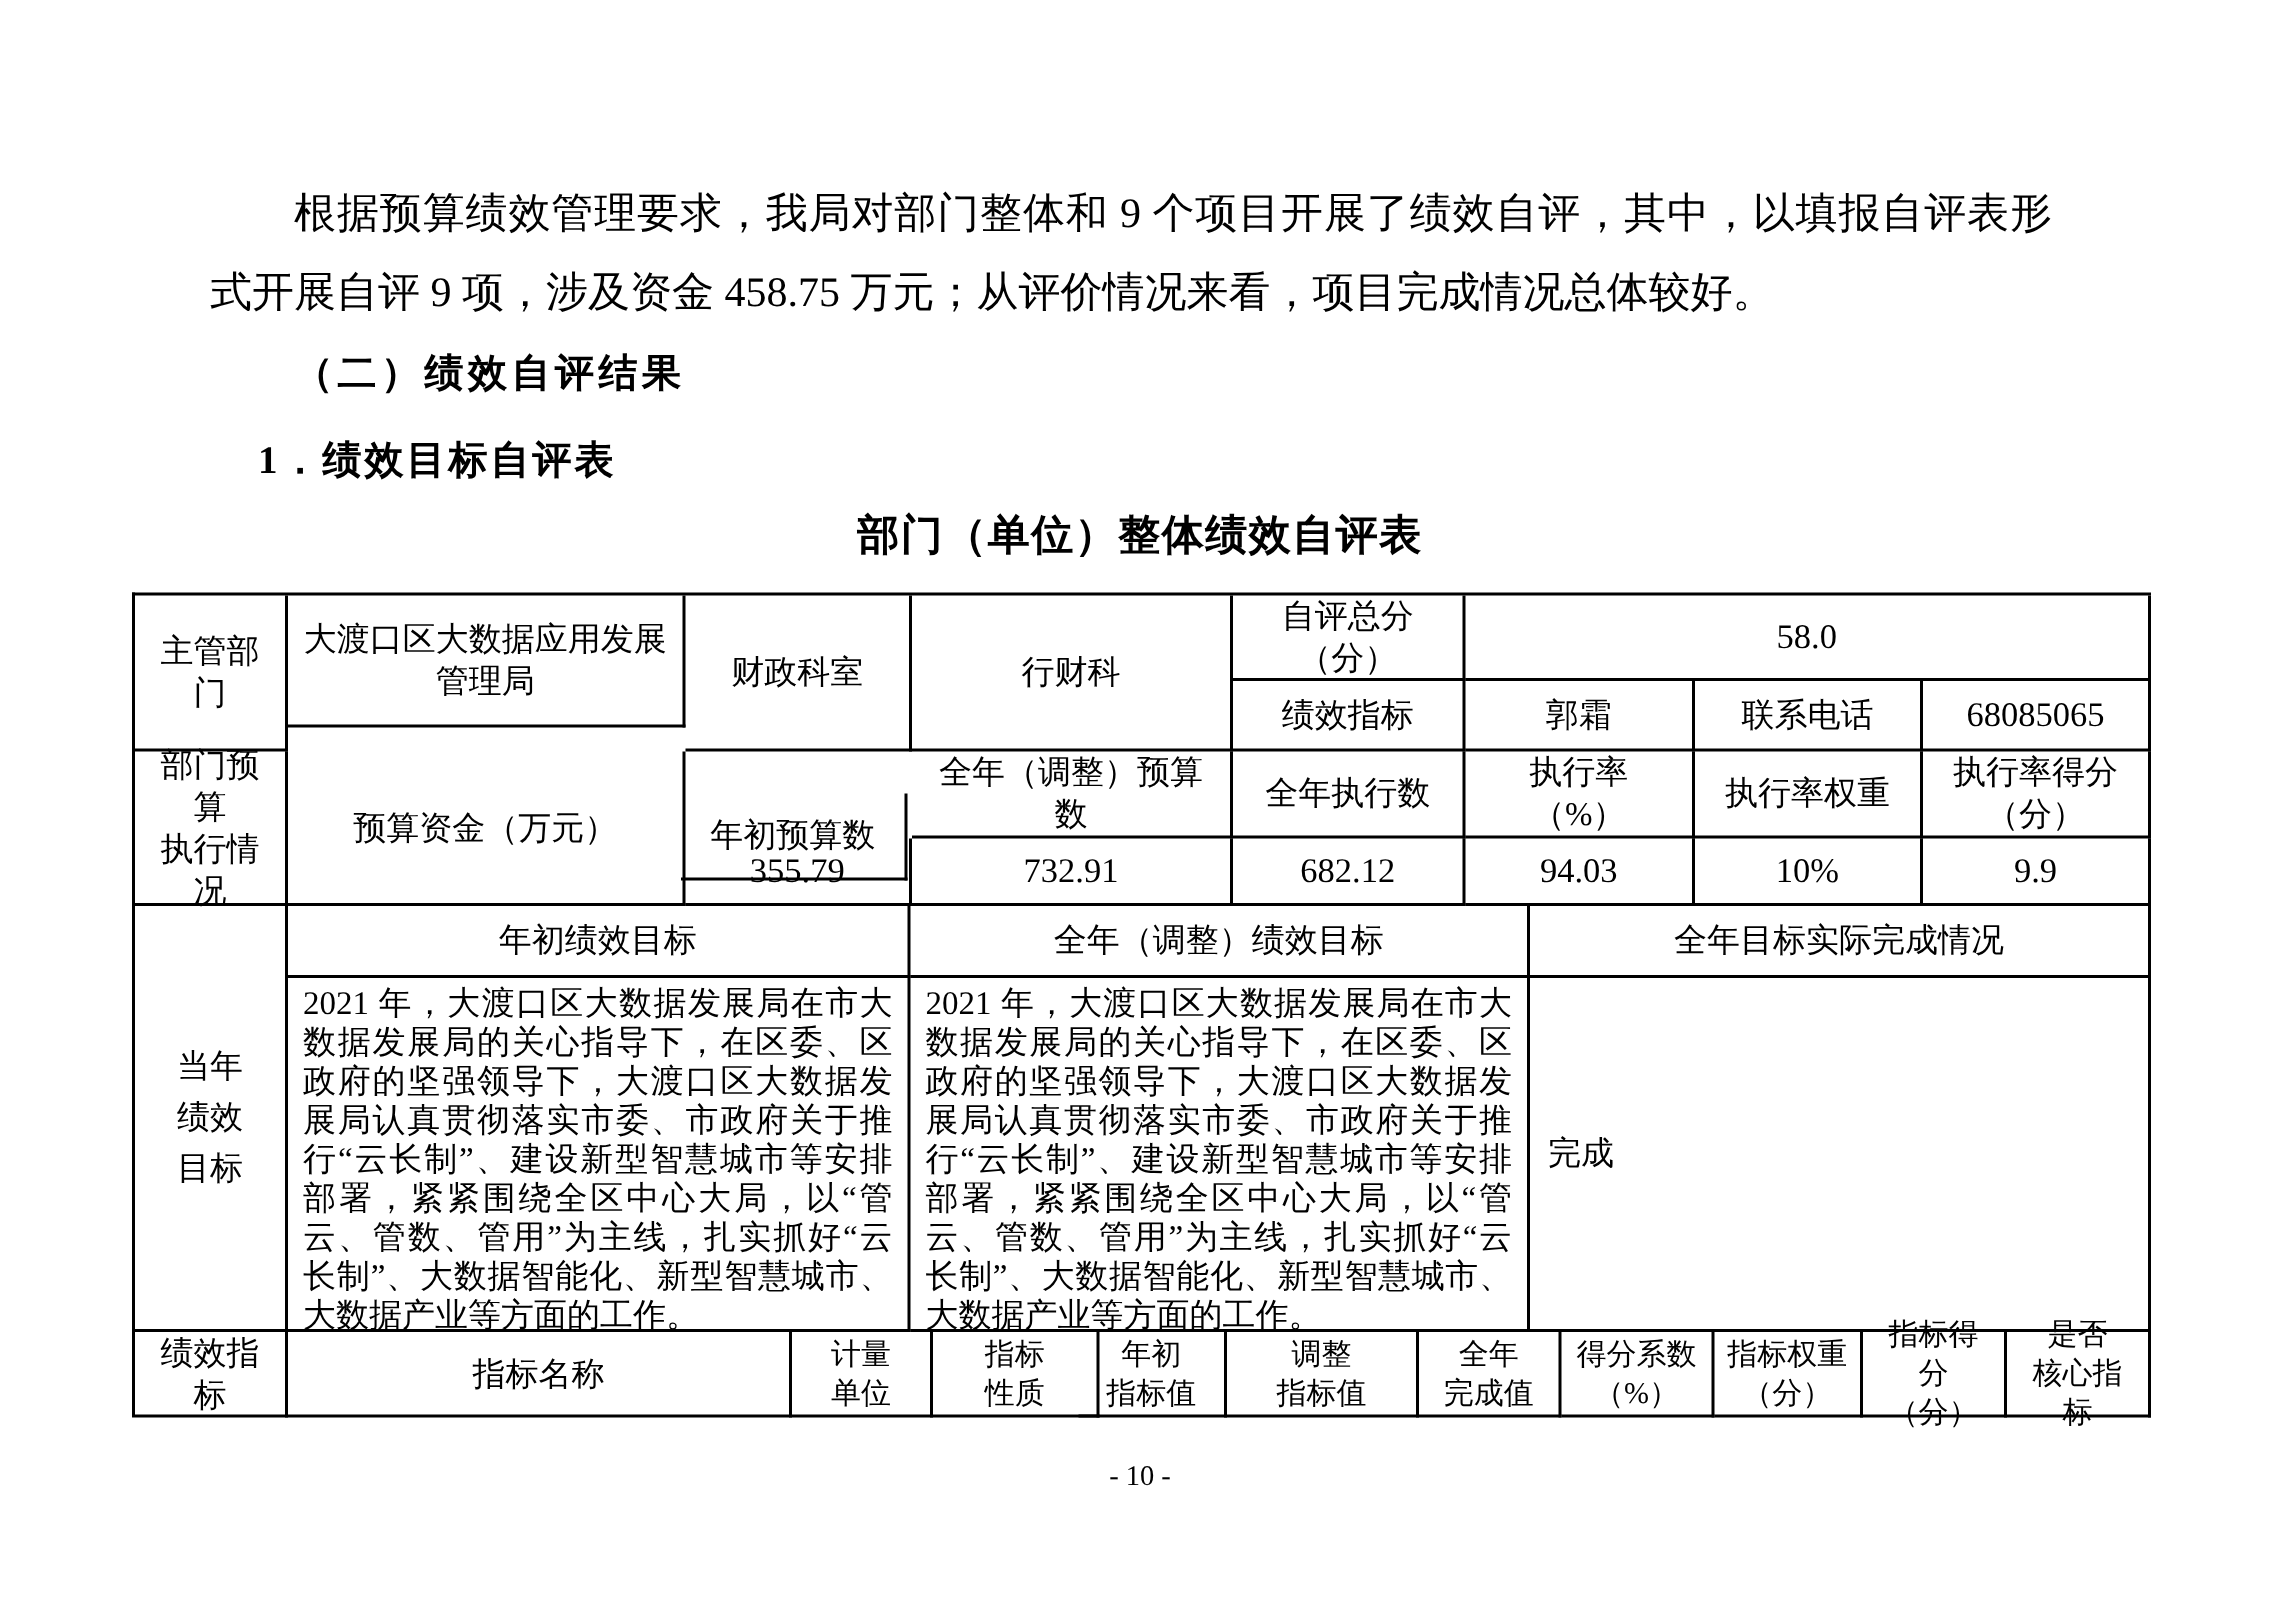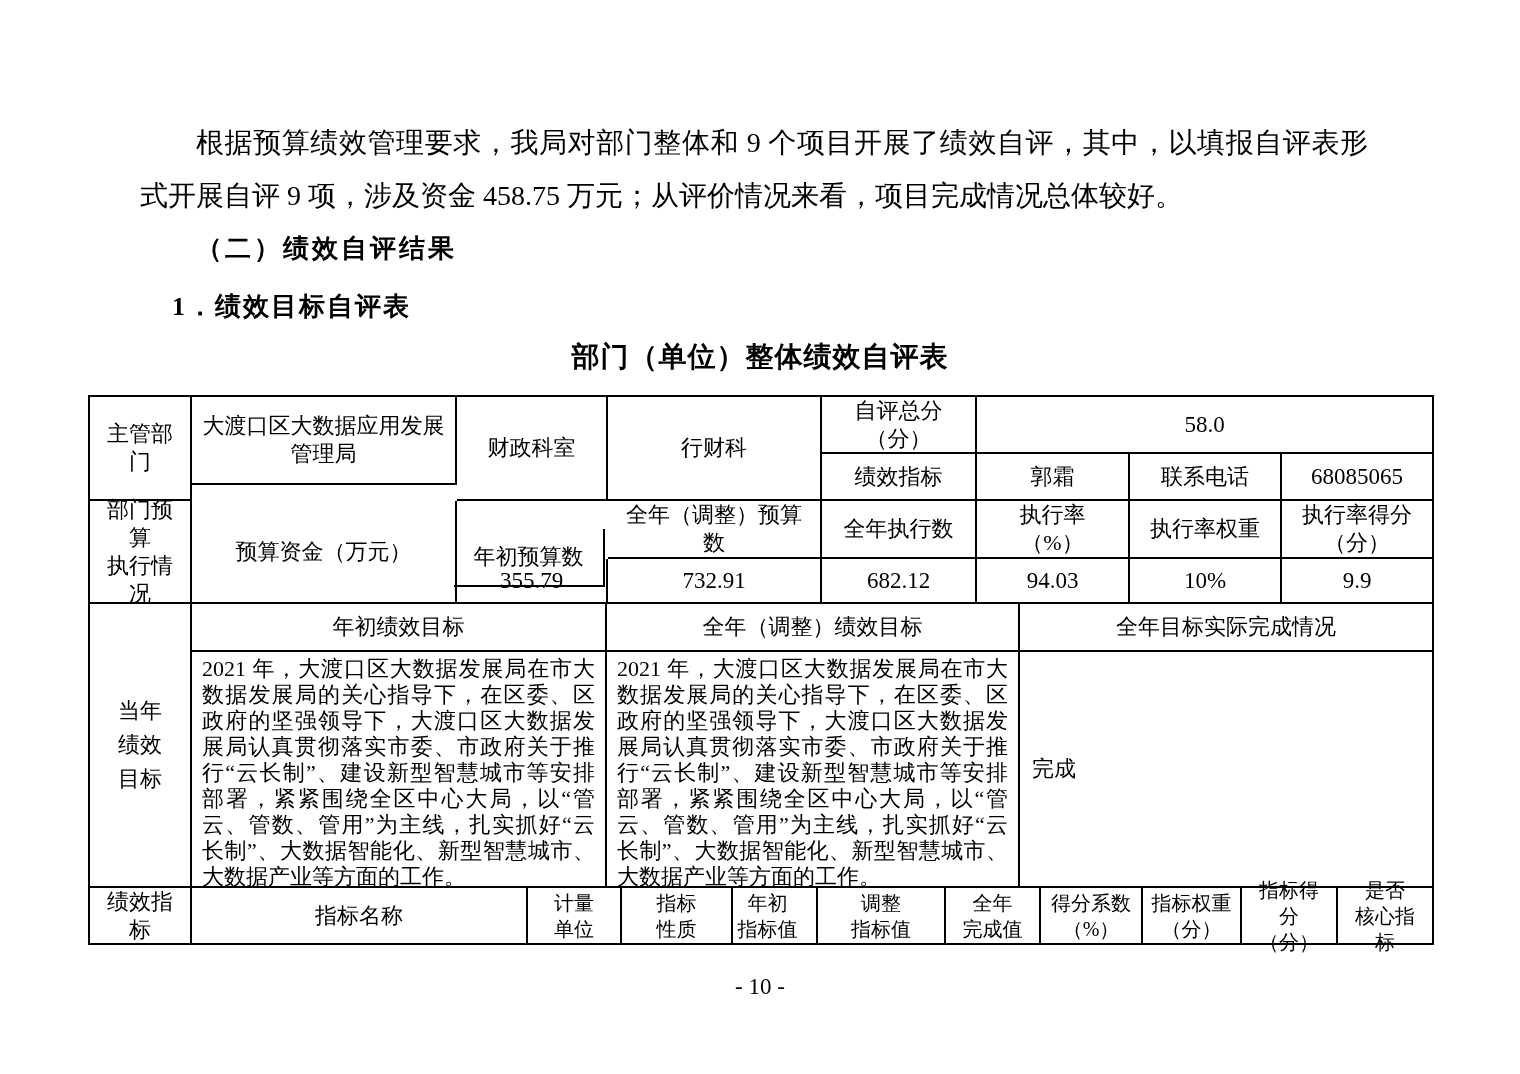--- a/index.html
+++ b/index.html
@@ -45,21 +45,21 @@
   .num{font-size:23px;}
   .para{
     display:block;text-align:justify;white-space:normal;
     font-size:22px;line-height:26px;padding:4px 10px 0 10px;
   }
   .vlabel{line-height:34px;}
   .left-align{justify-content:flex-start;text-align:left;padding-left:12px;}
   .small{font-size:20px;line-height:26px;}
   .footer{
     position:absolute;left:0;top:974px;width:1520px;
-    text-align:center;font-size:23px;
+    text-align:center;font-size:19px;
   }
 </style>
 </head>
 <body>
 
 <div class="page">
 
   <p class="intro">根据预算绩效管理要求，我局对部门整体和 9 个项目开展了绩效自评，其中，以填报自评表形式开展自评 9 项，涉及资金 458.75 万元；从评价情况来看，项目完成情况总体较好。</p>
 
   <h2 class="h-section">（二）绩效自评结果</h2>

